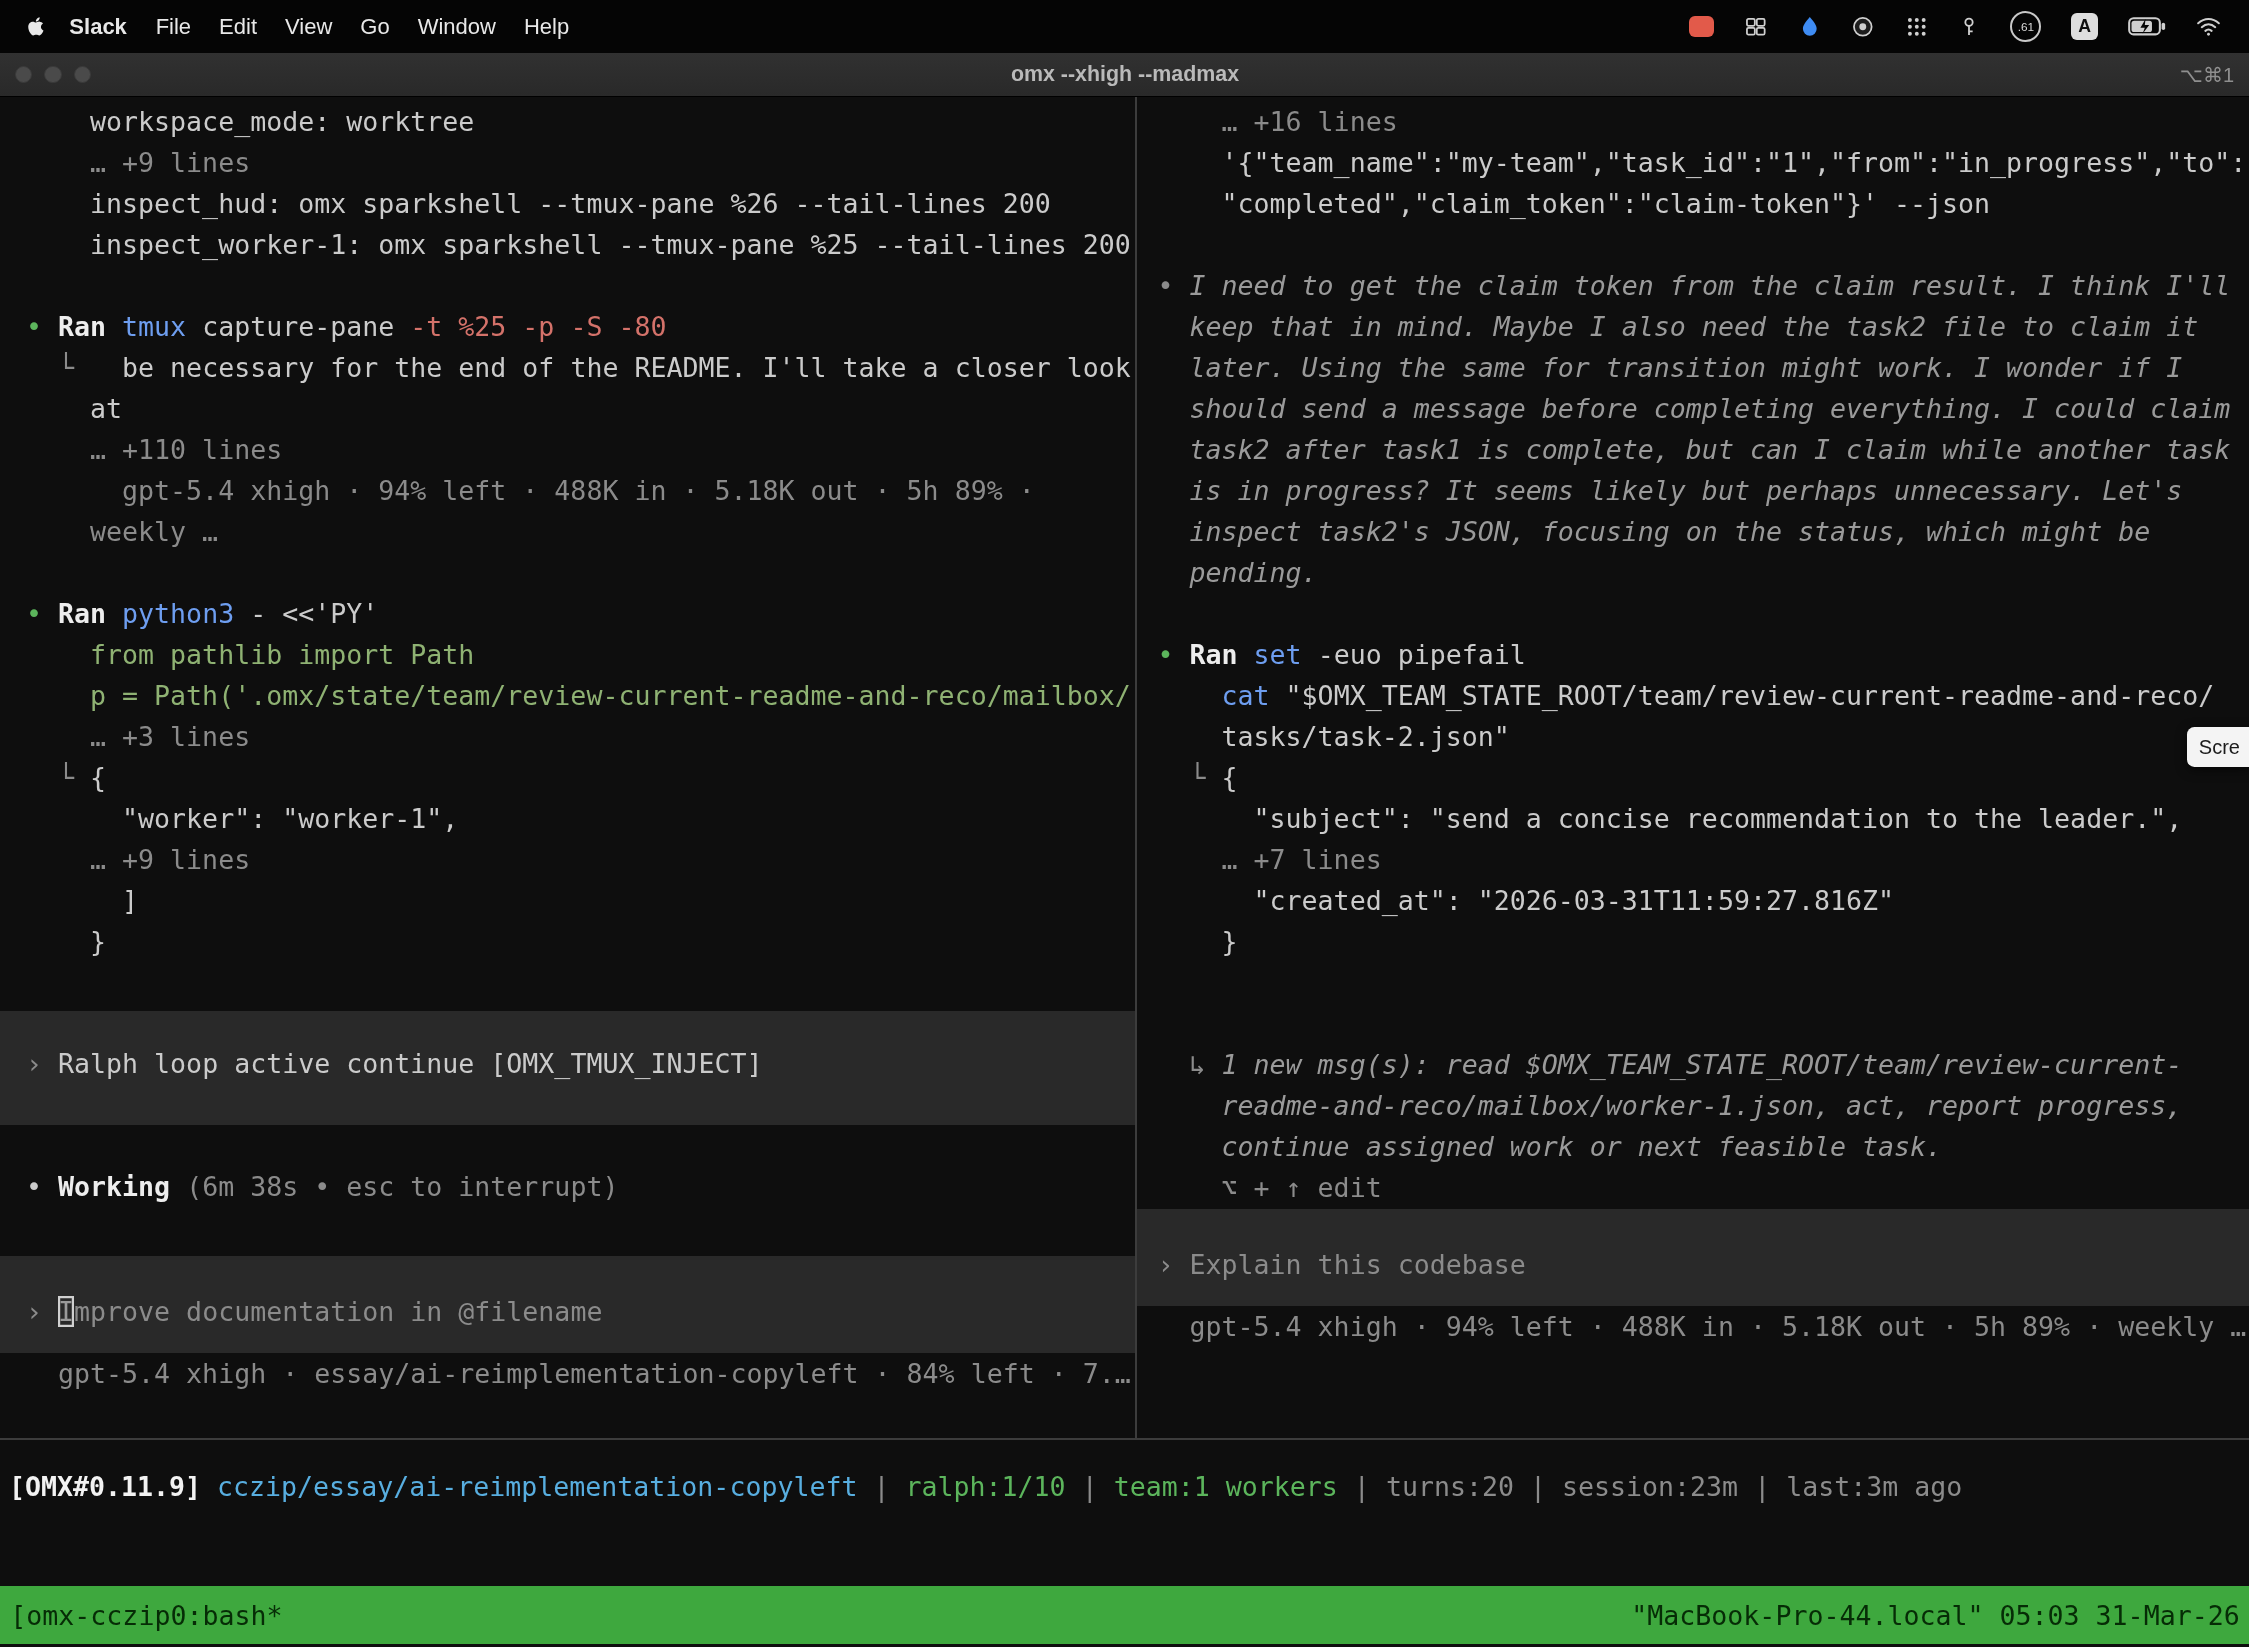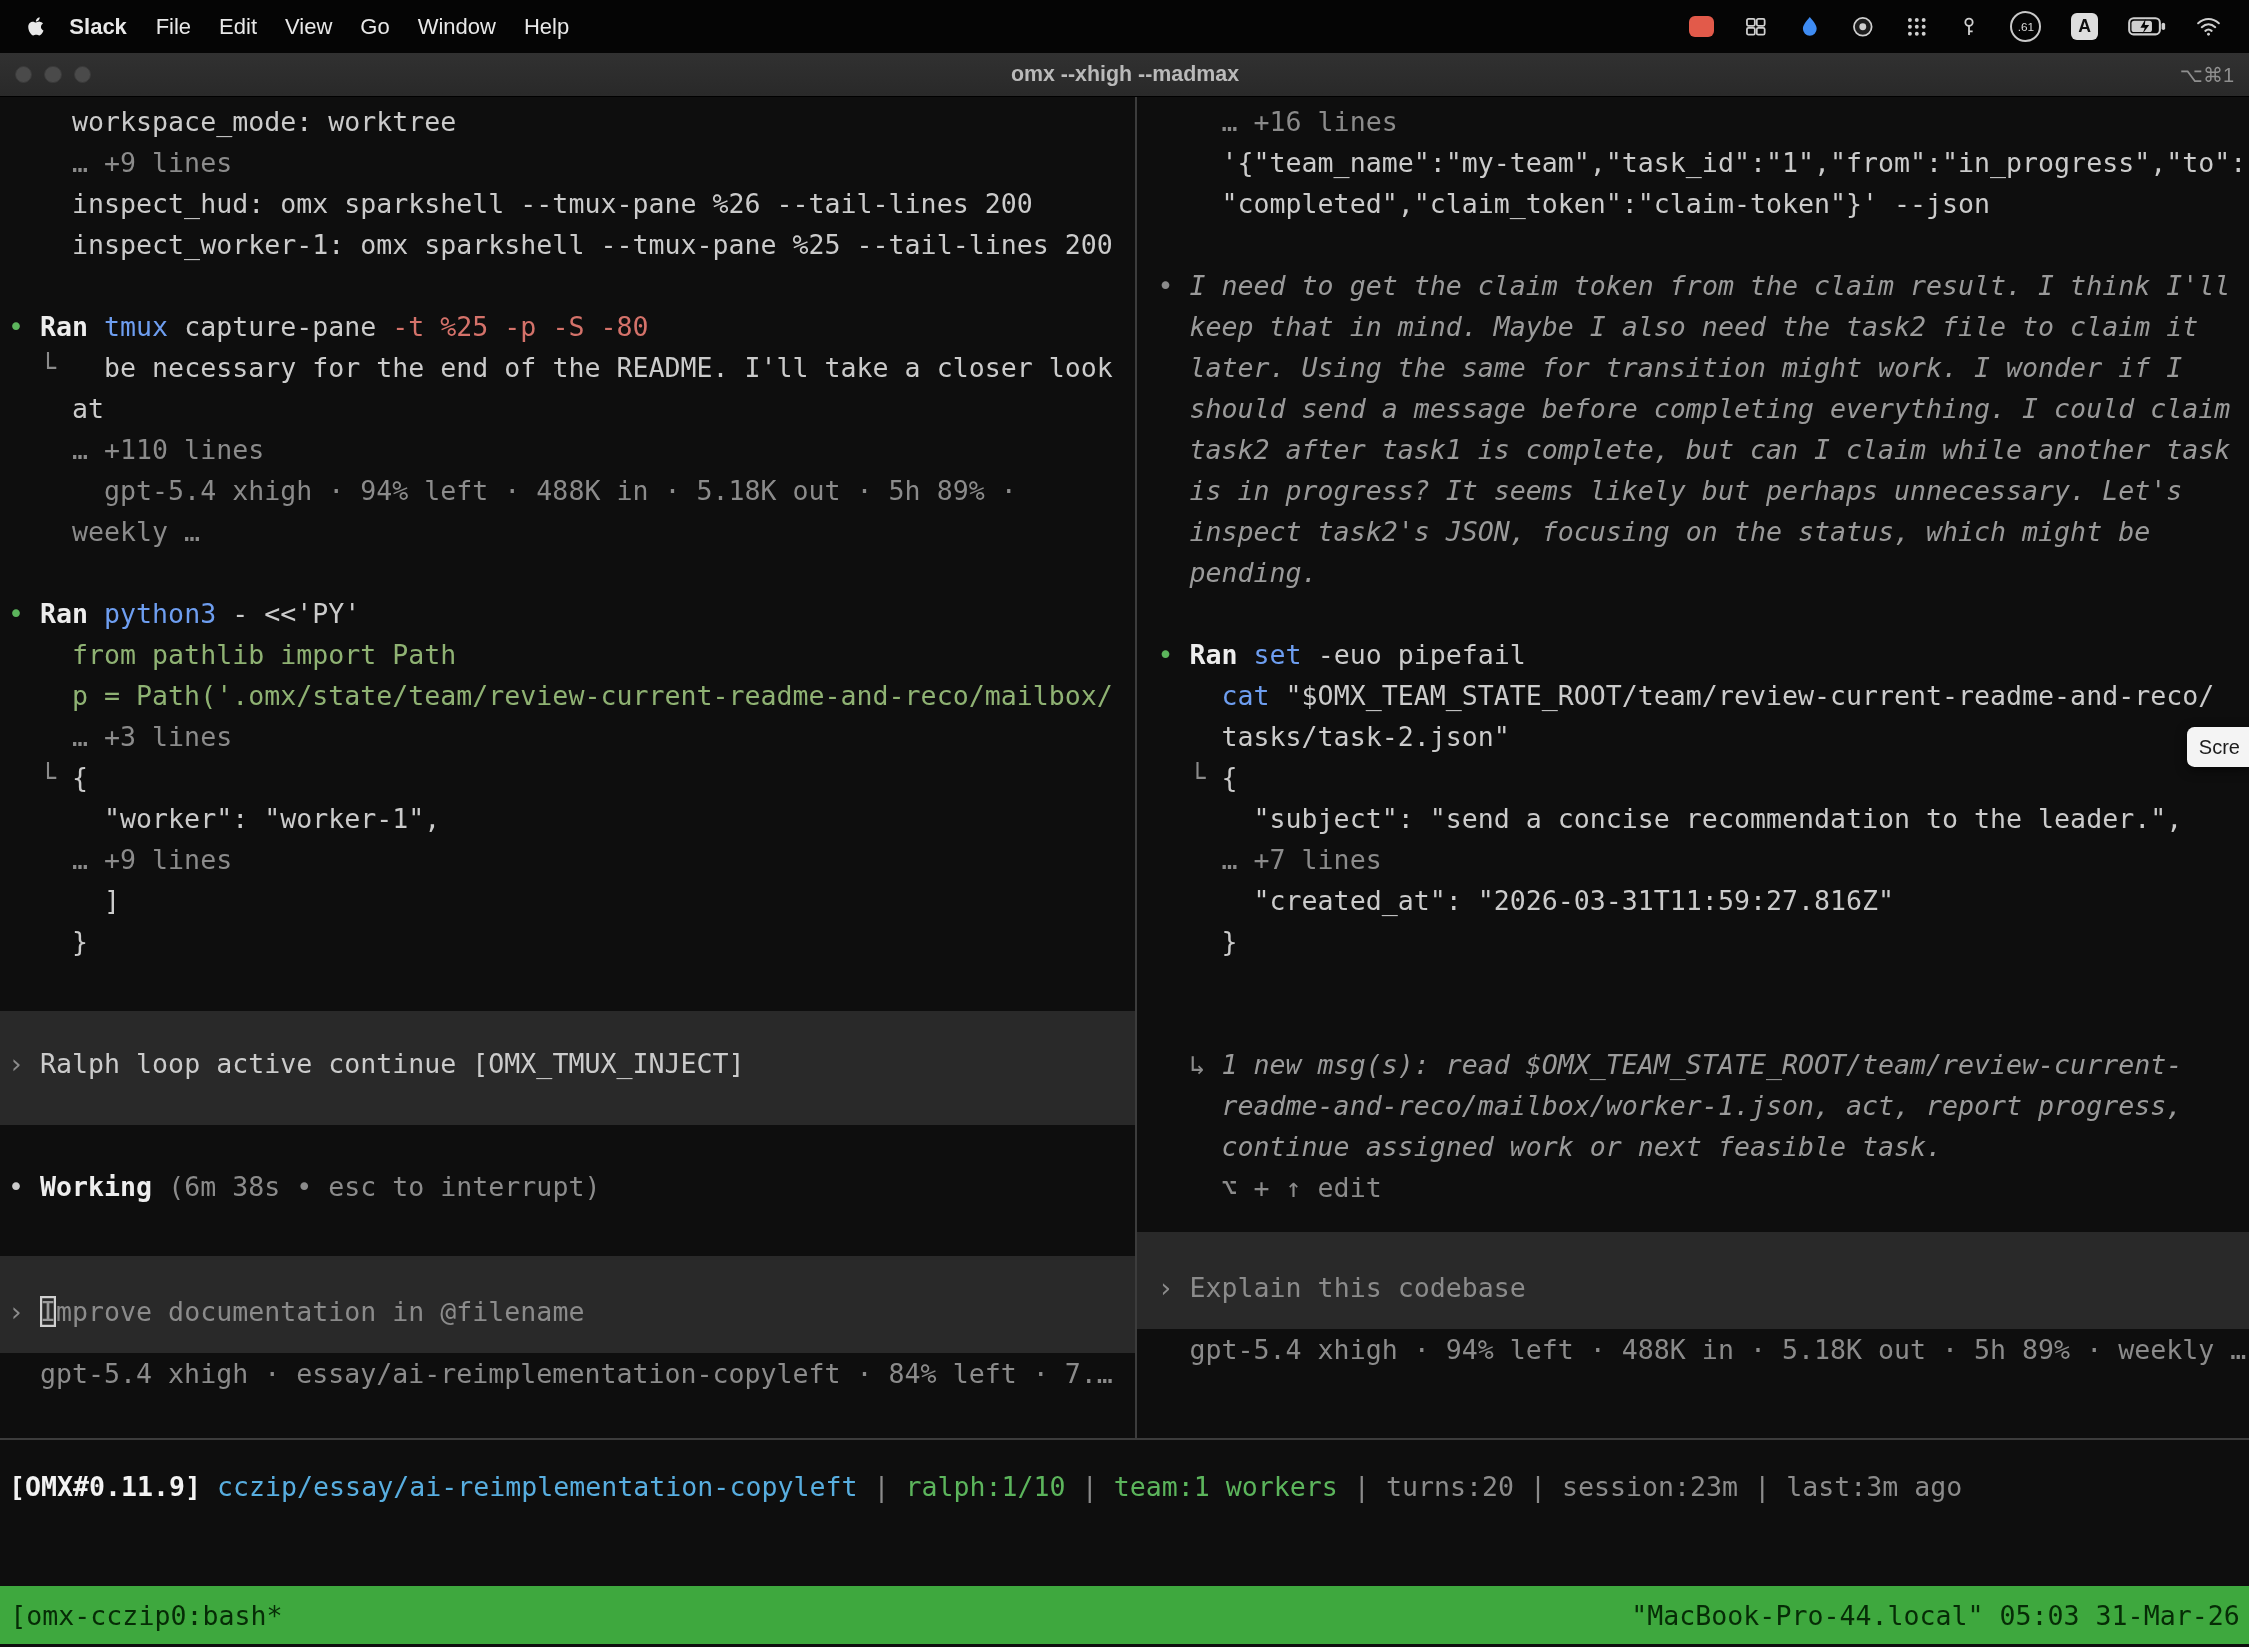--- a/index.html
+++ b/index.html
@@ -34,27 +34,27 @@
   .wshort{position:absolute;right:16px;color:#8f8f8f;font-size:20px;
     font-family:"Liberation Sans",sans-serif}
 
   
   .term{position:absolute;top:97px;left:0;width:2250px;height:1341px;display:flex;background:#0e0e0e}
   .pane{padding-top:3.7px;font-size:26.6px;overflow:hidden;height:100%}
   .pane-left{width:1135px}
   .vdiv{width:1.5px;height:100%;background:#3c3c3c}
   .pane-right{width:1113px}
   .tline{height:41px;line-height:41px;white-space:pre}
-  .pane-left .tline{padding-left:8px}
+  .pane-left .tline{padding-left:26px}
   .pane-right .tline{padding-left:21px}
   .blk.band1,.blk.band2{background:var(--band-bg,#292929)}
   .blk.band1{margin-top:8px;padding:32px 0 41px}
   .blk.band2{padding:35px 0 21.4px}
   .pane-left .blk.band2{margin-top:49px}
-  .pane-right .blk.band2{margin-top:24px}
+  .pane-right .blk.band2{margin-top:1px}
   .blk.footer{}
 
   
   .c-fg{color:#cbcbcb}
   .c-dim{color:#8b8b8b}
   .c-bold{color:#ededed;font-weight:700}
   .c-boldgreen{color:var(--bullet-green,#5cb55c);font-weight:700}
   .c-green{color:var(--bullet-green,#5cb55c)}
   .c-blue{color:var(--cmd-blue,#6e9ef0)}
   .c-red{color:var(--flag-red,#d4726a)}

